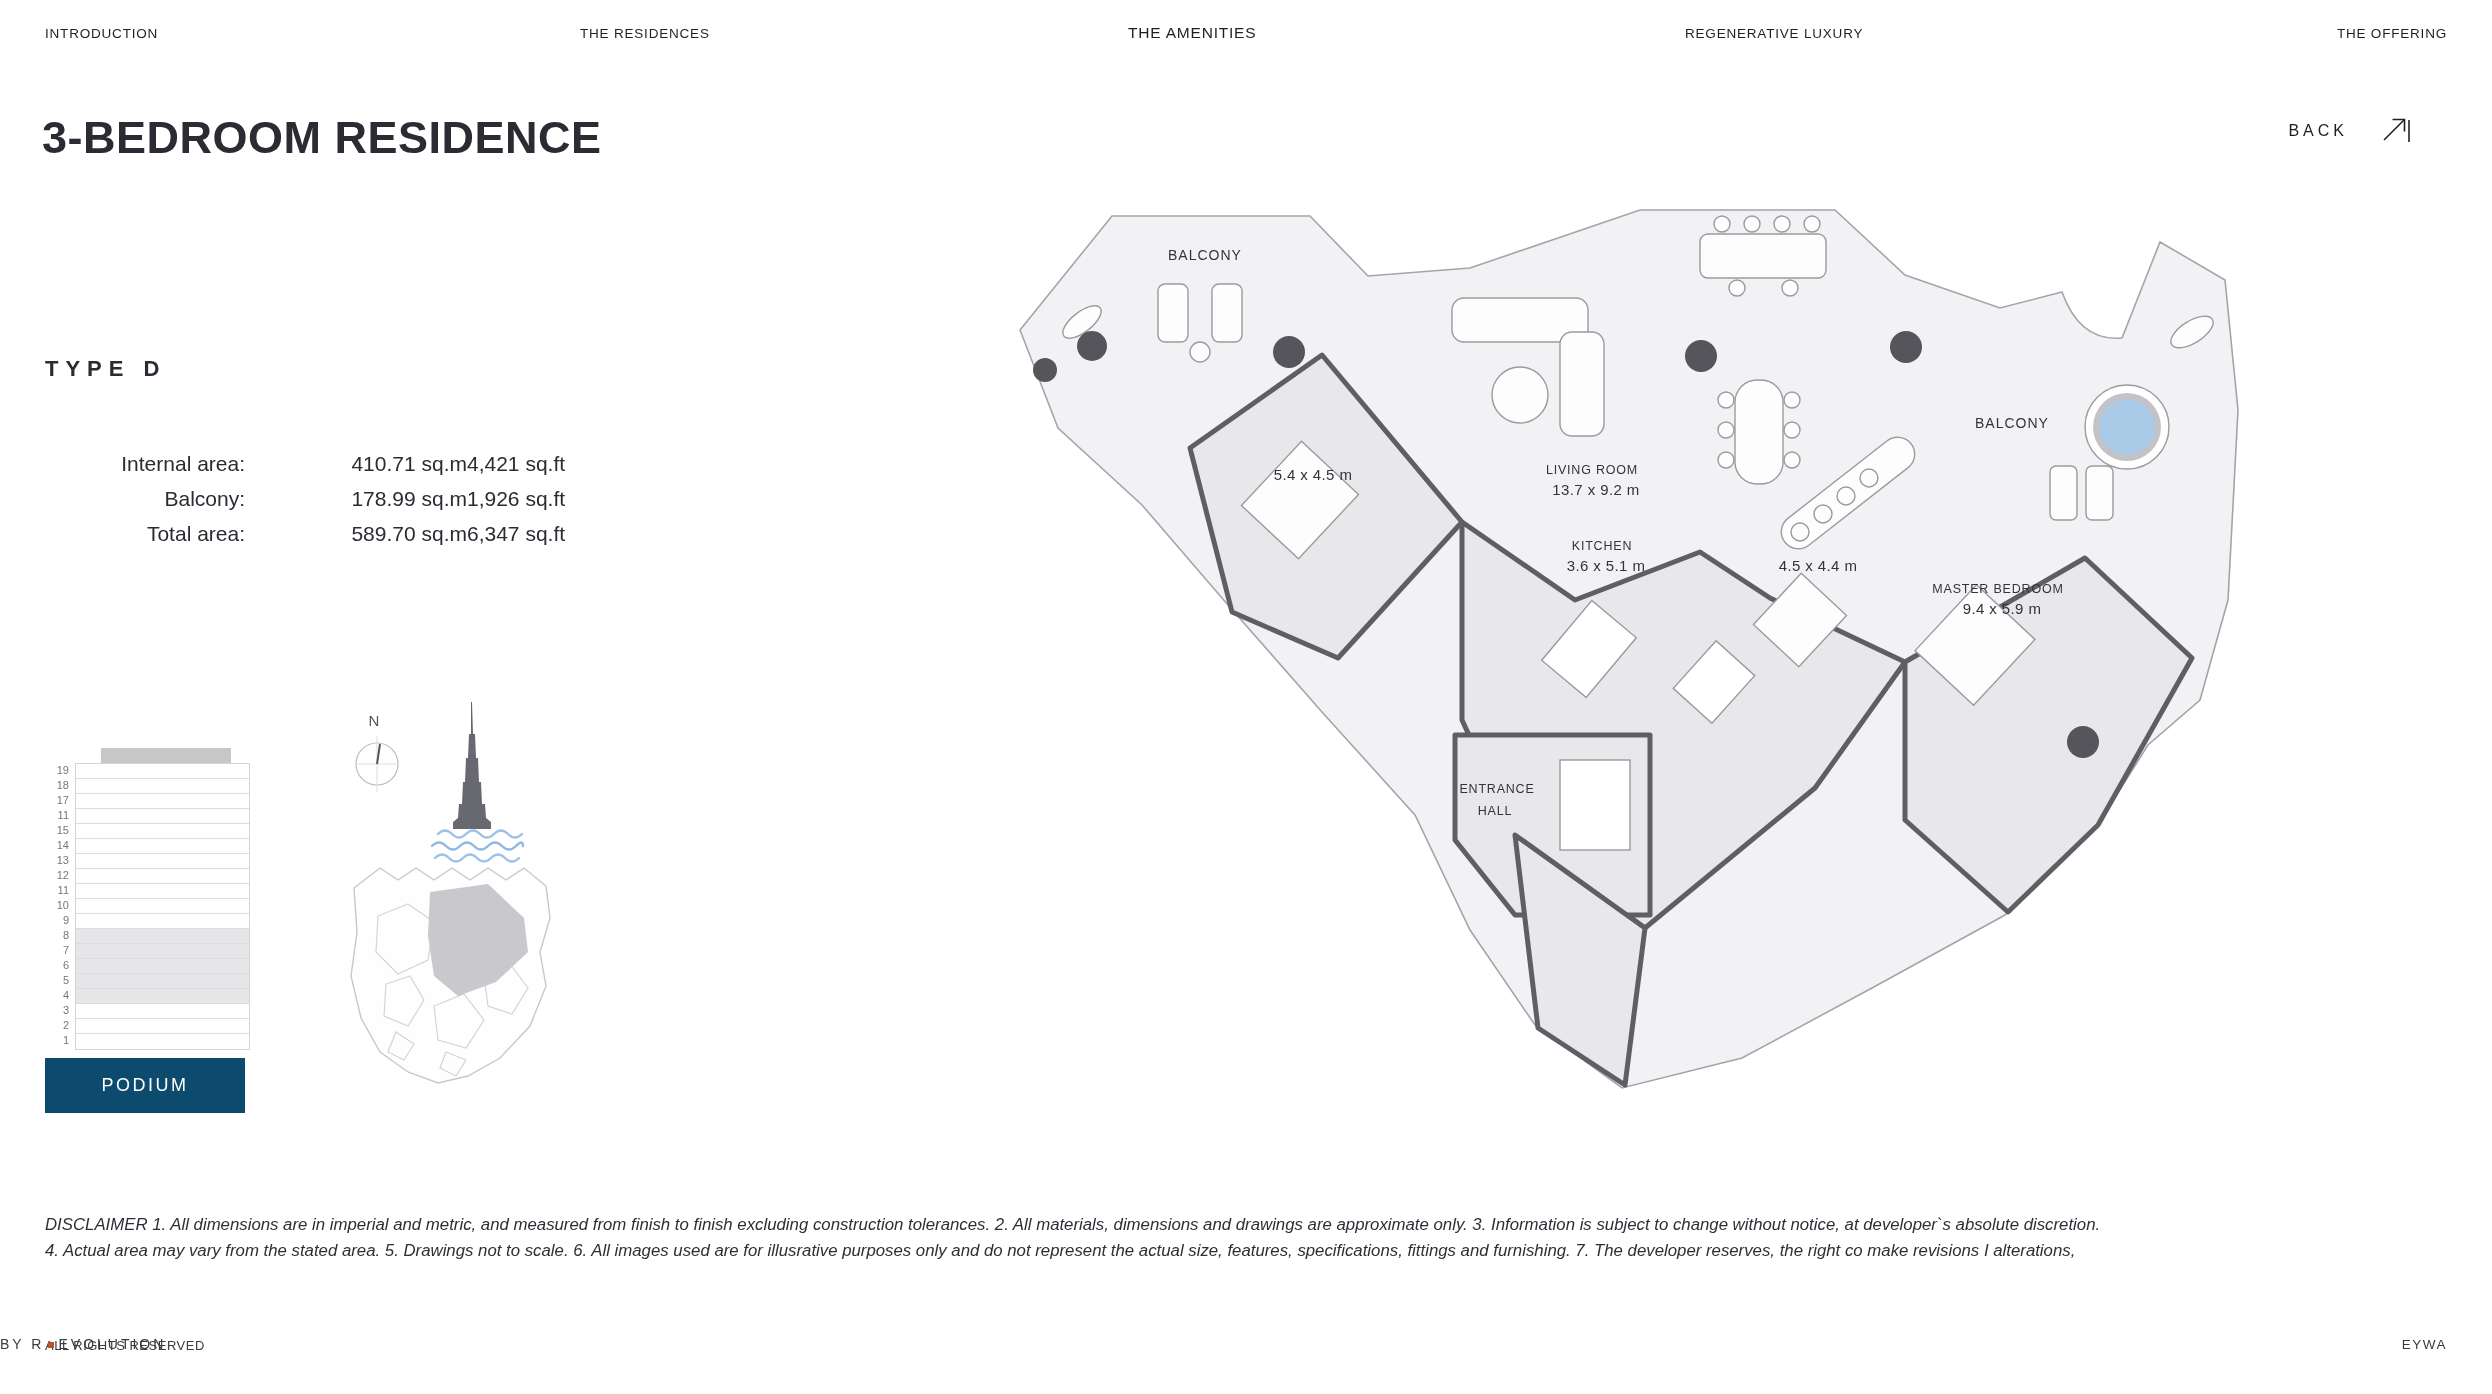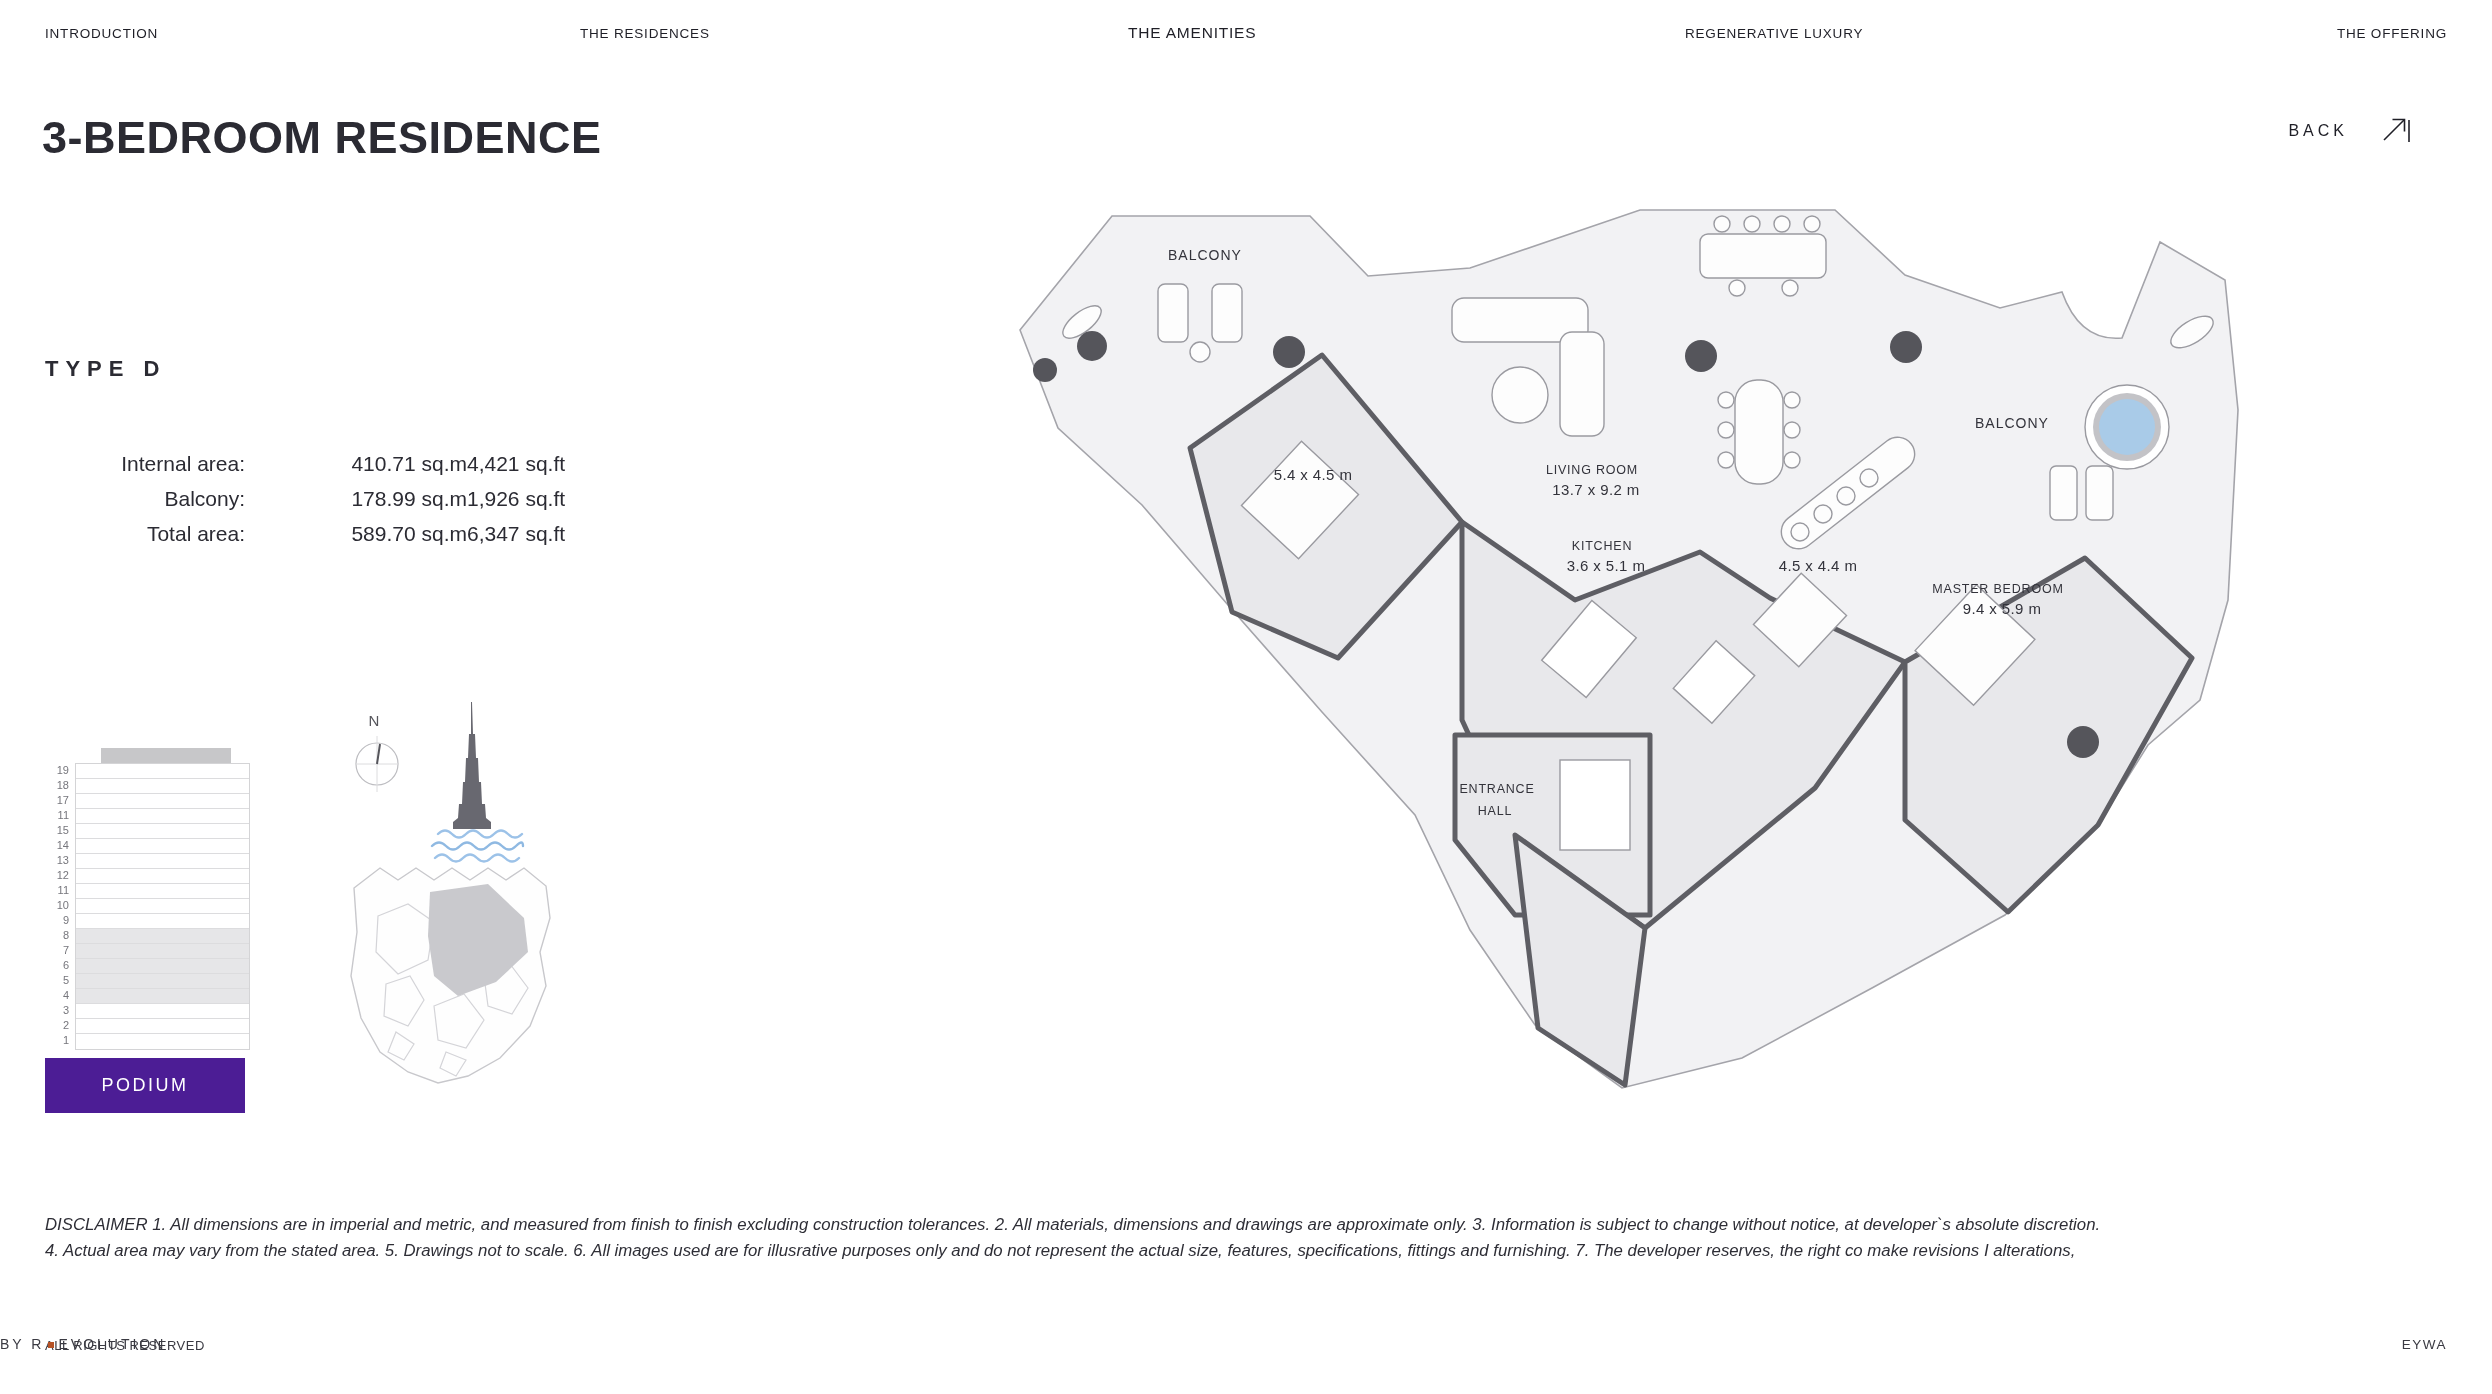--- a/index.html
+++ b/index.html
@@ -35,21 +35,21 @@
   .bldg { position:absolute; left:45px; top:712px; width:205px;margin-top:36px; }
   .roof { margin-left:56px; width:130px; height:15px; background:#c7c7c9; }
   .tower-wrap { display:flex; }
   .nums { width:30px; display:flex; flex-direction:column; }
   .nums span { height:15px; line-height:15px; font-size:11px; color:#76767c; text-align:right;
     padding-right:6px; }
   .tower { flex:1; border:1px solid #d4d4d6; display:flex; flex-direction:column; }
   .floor { height:15px; border-bottom:1px solid #dcdcde; background:#ffffff; }
   .floor:last-child { border-bottom:none; }
   .floor.hl { background:#e6e6e8; }
-  .podium { margin-top:8px; width:200px; height:55px; background:#4c1d95; color:#ffffff;
+  .podium { margin-top:8px; width:200px; height:55px; background:#0c4a6e; color:#ffffff;
     font-size:18px; letter-spacing:2.5px; display:flex; align-items:center; justify-content:center; }
 
   
   .compass { position:absolute; left:350px; top:712px; }
   .burj { position:absolute; left:450px; top:700px; }
   .waves { position:absolute; left:424px; top:826px; }
   .siteplan { position:absolute; left:338px; top:856px; }
 
   
   .floorplan { position:absolute; left:1000px; top:180px; width:1250px; height:940px; }

